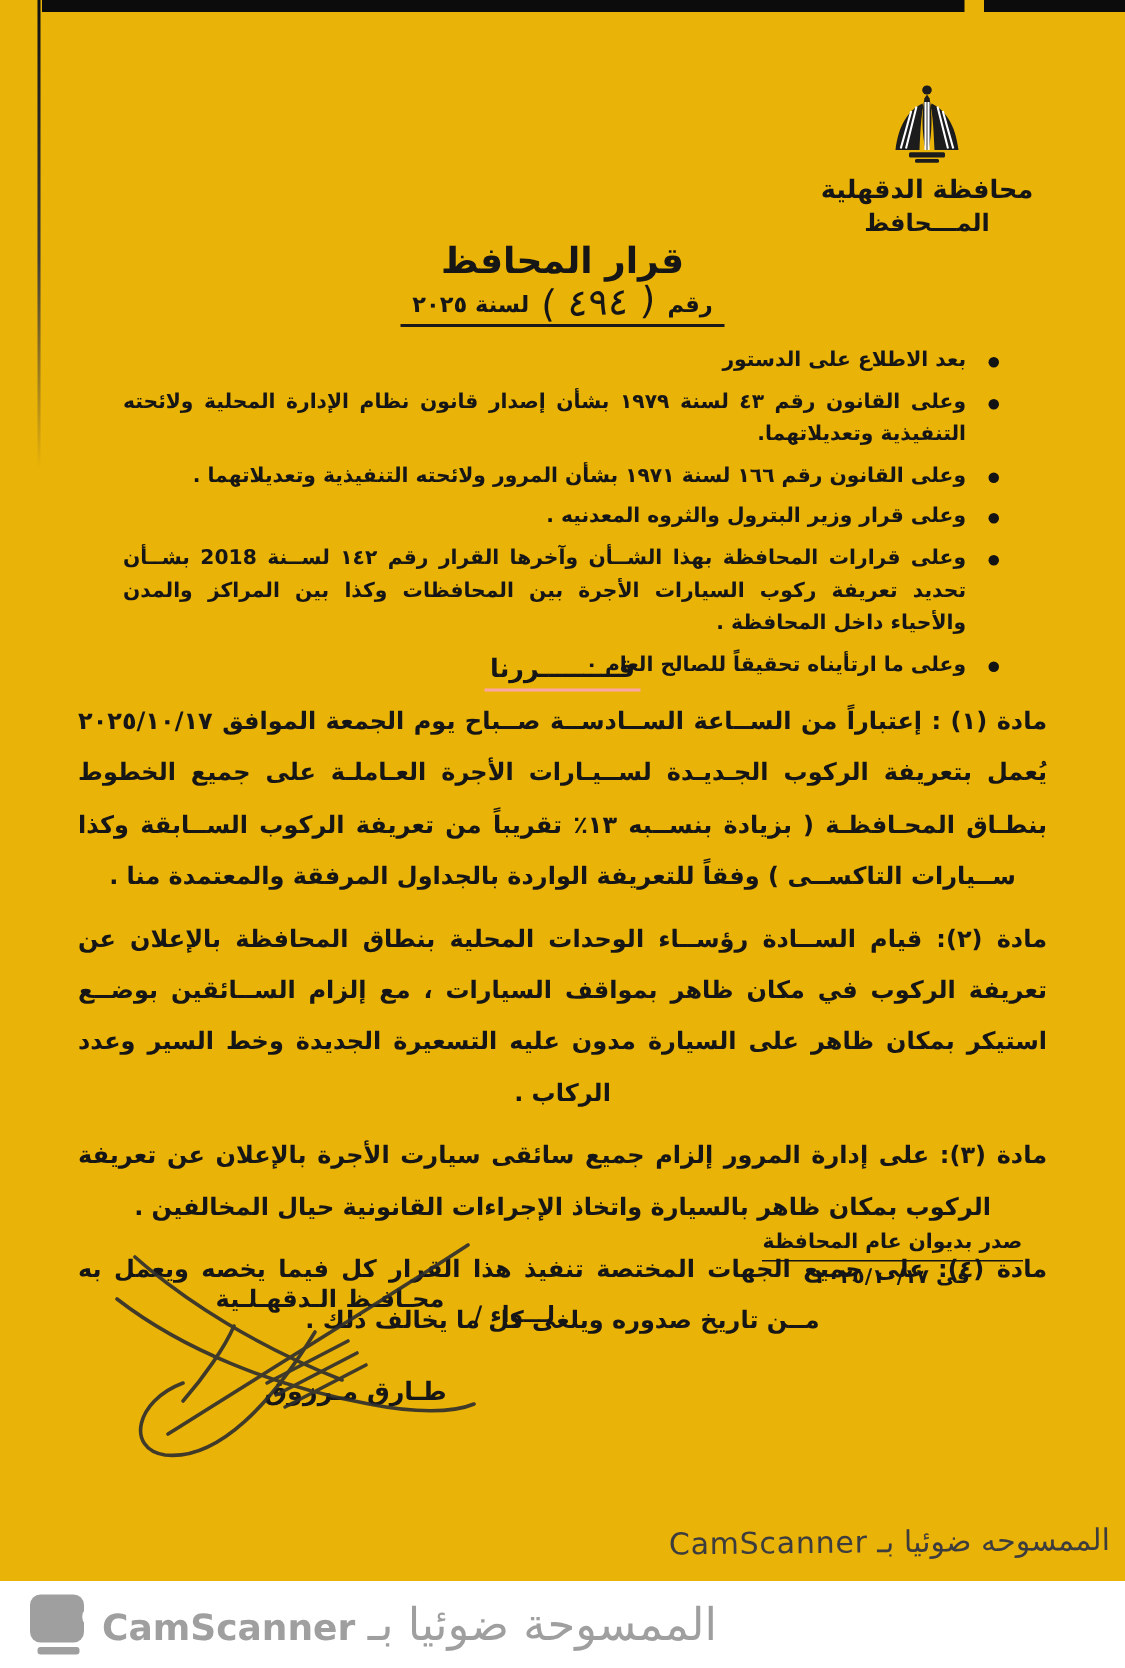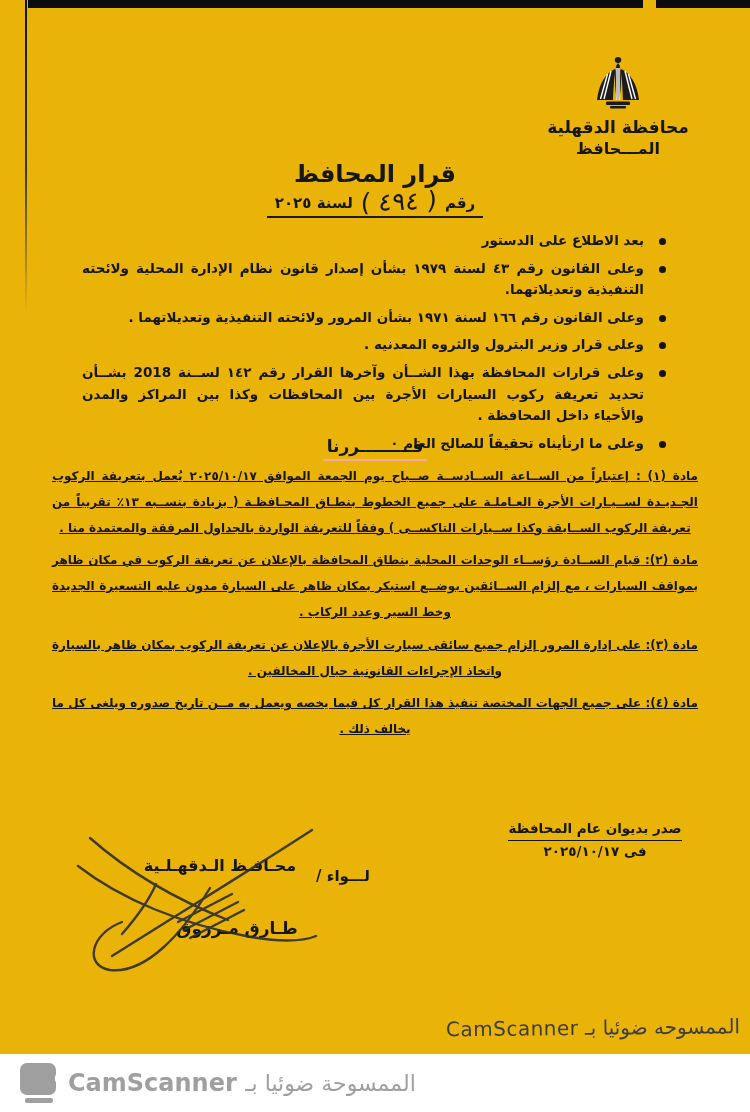--- a/index.html
+++ b/index.html
@@ -36,22 +36,22 @@
   .preamble li { position:relative; padding-right:24px; font-size:13.5px; font-weight:700;
     line-height:1.6; margin-bottom:6px; text-align:justify; }
   .preamble li::before { content:""; position:absolute; right:2px; top:8px;
     width:7px; height:7px; border-radius:50%; background:#131313; }
   
   .decided-wrap { position:absolute; top:436px; left:0; right:0; text-align:center; }
   .decided { display:inline-block; font-size:17px; font-weight:700;
     border-bottom:2px solid #fca5a5; padding:0 4px 3px 4px; }
   
   .articles { position:absolute; top:464px; right:52px; width:646px; }
-  .article { font-size:12px; font-weight:700; line-height:2.15;
-    text-align:justify; text-align-last:center; margin-bottom:7px;text-decoration:underline; }
+  .article { font-size:16px; font-weight:700; line-height:2.15;
+    text-align:justify; text-align-last:center; margin-bottom:7px; }
   .article .art-label { font-weight:700; }
   
   .issuance { position:absolute; top:818px; right:45px; width:220px; text-align:center;
     font-size:13.5px; font-weight:700; line-height:1.55; }
   .issuance .iss-line1 { display:inline-block; border-bottom:1.5px solid #131313; padding-bottom:1px; }
   .issuance .iss-line2 { display:block; }
   
   .sig-title { position:absolute; top:856px; left:130px; width:180px; text-align:center;
     font-size:16px; font-weight:700; }
   .sig-rank  { position:absolute; top:867px; left:300px; width:70px;
@@ -65,21 +65,21 @@
     transform: rotate(-0.6deg); }
   
   .footer { position:absolute; bottom:0; left:0; right:0; height:58px; background:#ffffff;
     direction:ltr; display:flex; align-items:center; padding-left:20px; color:#9f9f9f; }
   .cs-icon { width:38px; margin-right:10px; text-align:center; }
   .cs-box { width:36px; height:32px; background:#9f9f9f; border-radius:7px;
     color:#ffffff; font-size:17px; font-weight:700; line-height:32px; text-align:center;
     font-family:"DejaVu Sans", sans-serif;padding-left:34px; }
   .cs-base { width:28px; height:5px; background:#9f9f9f; border-radius:2px; margin:3px auto 0 auto; }
   .footer-text { font-size:24px; font-weight:700; direction:rtl; unicode-bidi:isolate; }
-  .footer-text .f-ar { font-weight:400; font-size:22px; }
+  .footer-text .f-ar { font-weight:400; font-size:30px; }
   .footer-text .f-brand { font-weight:700; }
 </style>
 </head>
 <body>
 
 <div class="page">
 
   <div class="scan-bar-top-a"></div>
   <div class="scan-bar-top-b"></div>
   <div class="scan-line-left"></div>

